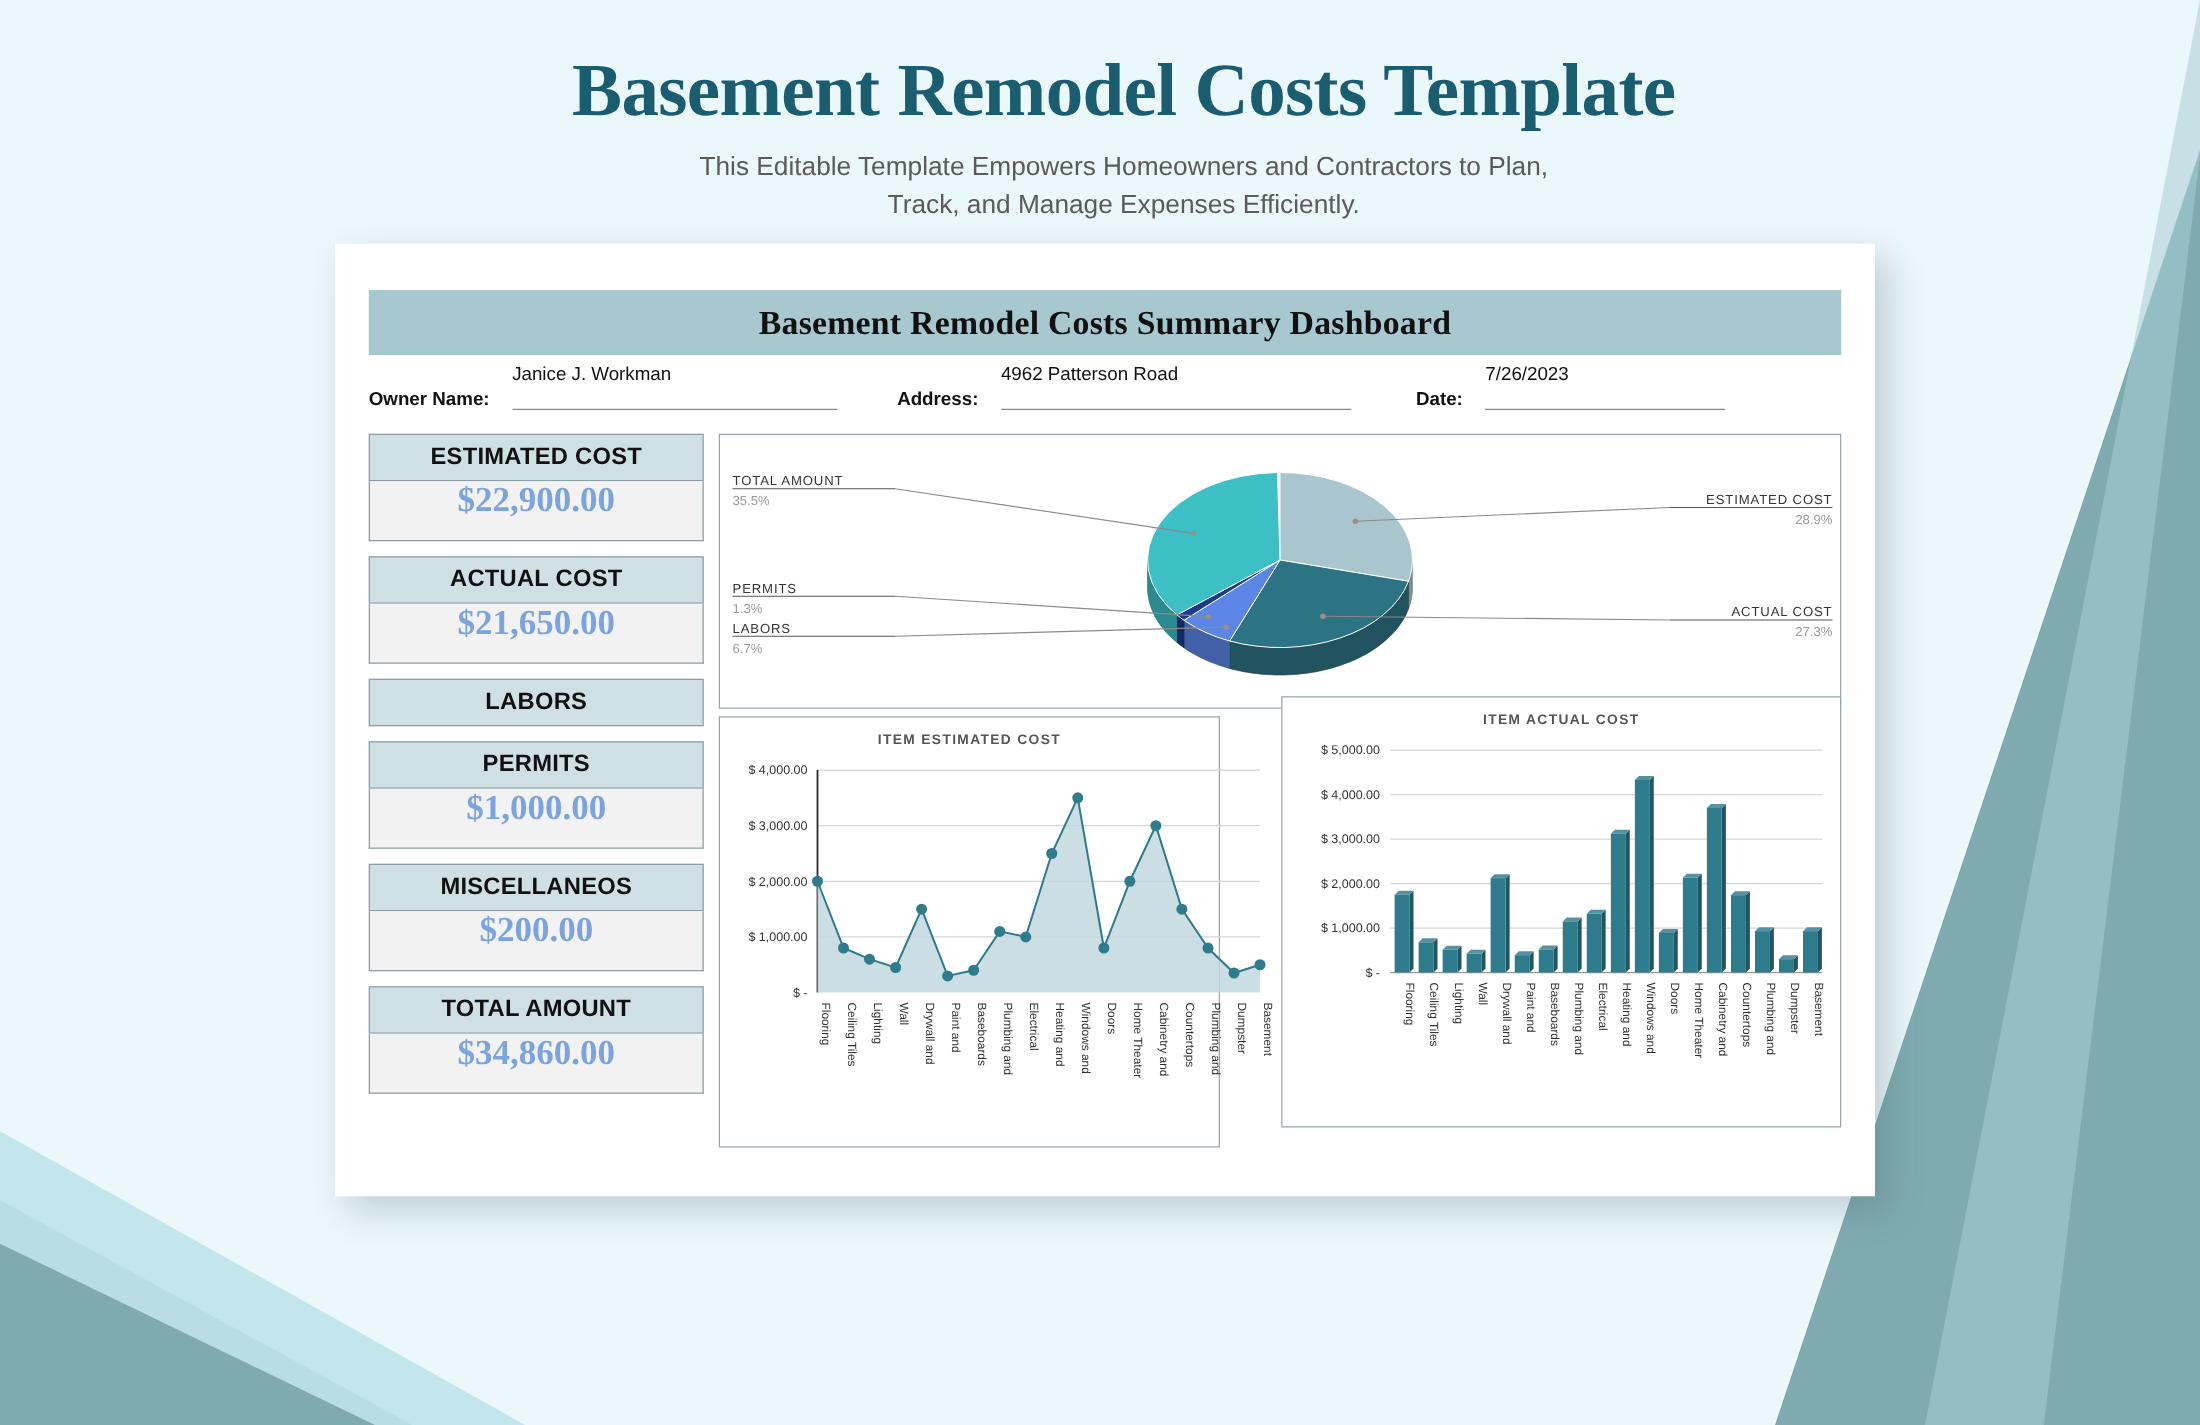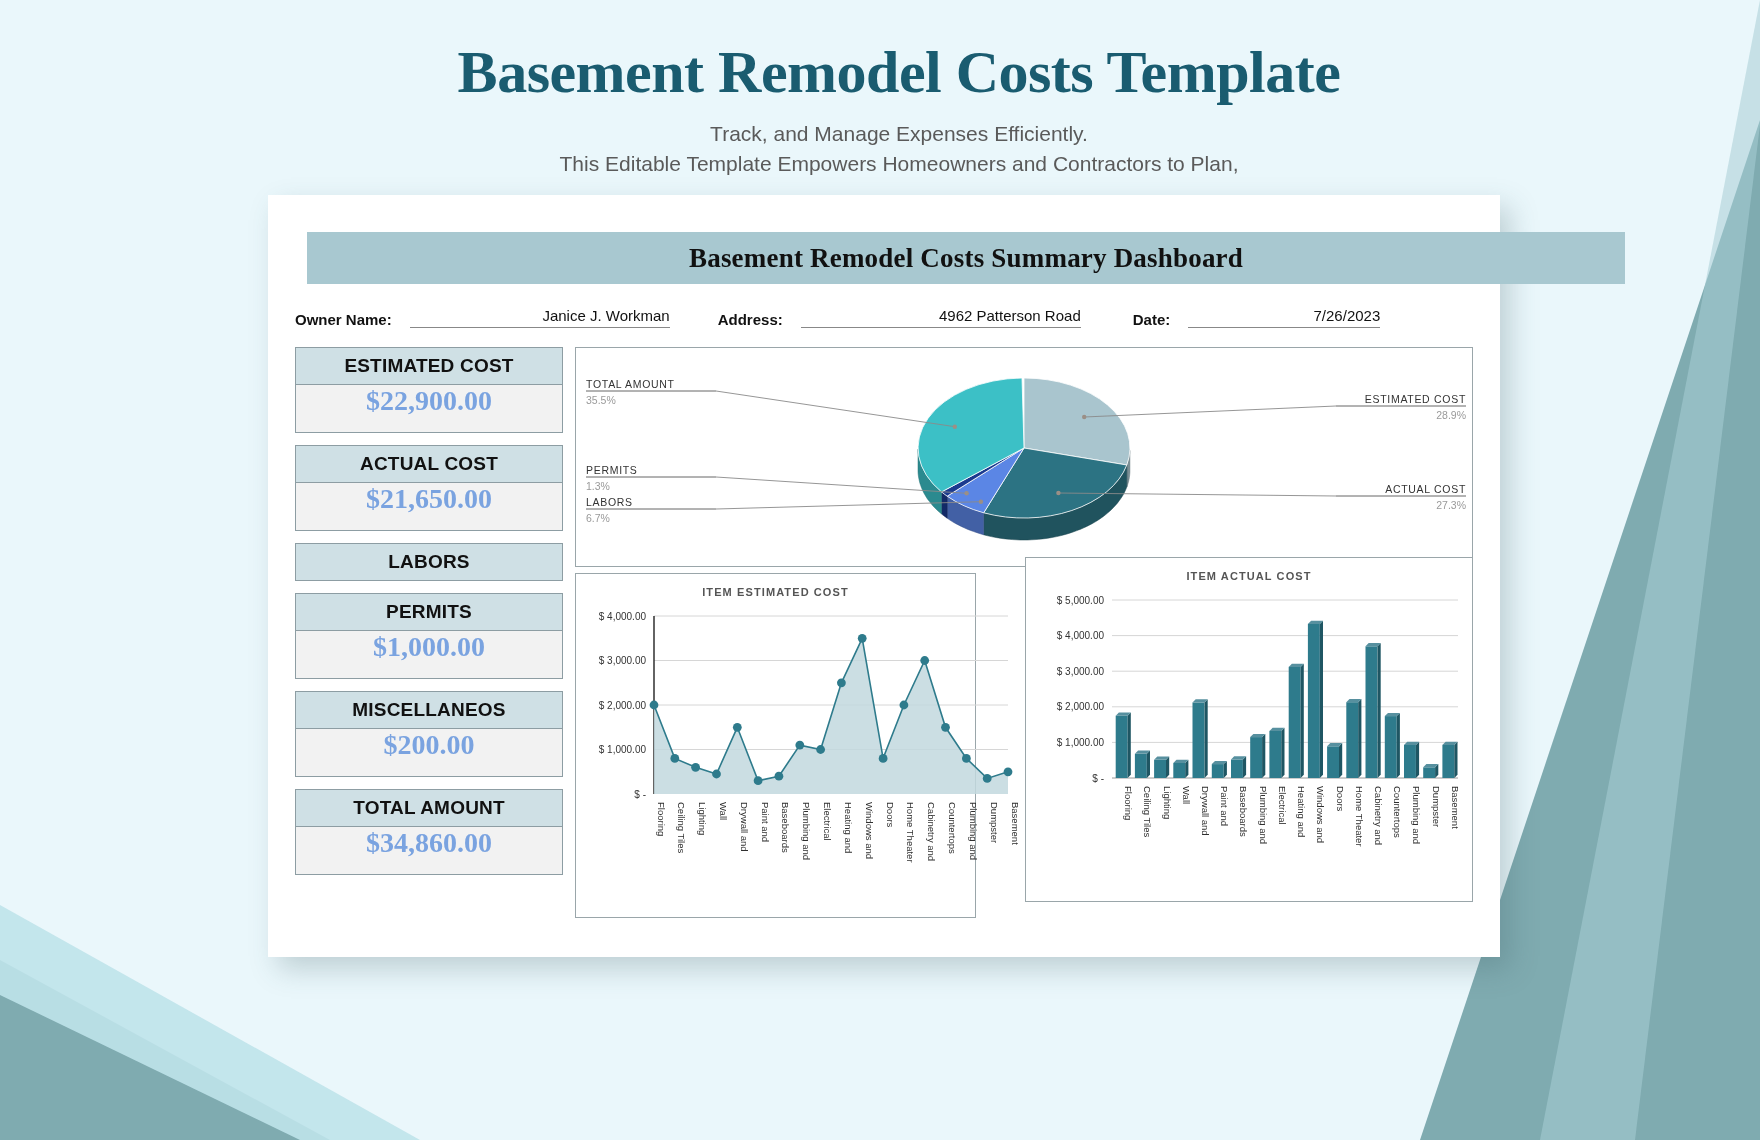--- a/index.html
+++ b/index.html
@@ -34,38 +34,38 @@
   }
 
   
   .sheet {
     position: absolute; left: 268px; top: 195px;
     width: 1232px; height: 762px;
     background: #ffffff;
     box-shadow: 10px 12px 26px rgba(60,90,100,0.25);
   }
   .dash-header {
-    position: absolute; left: 27px; top: 37px; width: 1318px; height: 52px;
+    position: absolute; left: 27px; top: 37px; width: 1178px; height: 52px;
     background: #a8c8d0;
-    display: flex; align-items: center; justify-content: center; margin-left: 12px;
+    display: flex; align-items: center; justify-content: center;
   }
   .dash-header-text {
     font-family: "Liberation Serif", serif;
     font-size: 27px; font-weight: bold; color: #111; letter-spacing: 0.2px;
   }
 
   
   .info-row {
     position: absolute; left: 27px; top: 103px; width: 1178px; height: 30px;
     display: flex; align-items: flex-end;
   }
   .info-label { font-size: 15px; font-weight: bold; color: #111; white-space: nowrap; }
   .info-value-wrap {
     border-bottom: 1.5px solid #888;
-    text-align: right; padding-bottom: 2px;
+    text-align: left; padding-bottom: 18px;
   }
   .info-value { font-size: 15px; color: #111; }
 
   
   .cards { position: absolute; left: 27px; top: 152px; width: 268px; }
   .card { margin-bottom: 12px; }
   .card-head {
     height: 38px; background: #cfe0e5;
     border: 1.5px solid #8d9da3;
     display: flex; align-items: center; justify-content: center;
@@ -115,22 +115,22 @@
 <div class="bg-tri-left">
   <svg width="520" height="330" viewBox="0 0 520 330">
     <polygon points="0,150 330,330 0,330" fill="#7fabb0"></polygon>
     <polygon points="0,95 420,330 300,330 0,185" fill="#bfe3ea" opacity="0.9"></polygon>
   </svg>
 </div>
 
 <div class="title-block">
   <div class="main-title">Basement Remodel Costs Template</div>
   <div class="subtitle">
+    <div>This Editable Template Empowers Homeowners and Contractors to Plan,</div>
     <div>Track, and Manage Expenses Efficiently.</div>
-    <div>This Editable Template Empowers Homeowners and Contractors to Plan,</div>
   </div>
 </div>
 
 <div class="sheet">
 
   <div class="dash-header">
     <span class="dash-header-text">Basement Remodel Costs Summary Dashboard</span>
   </div>
 
   <div class="info-row">

